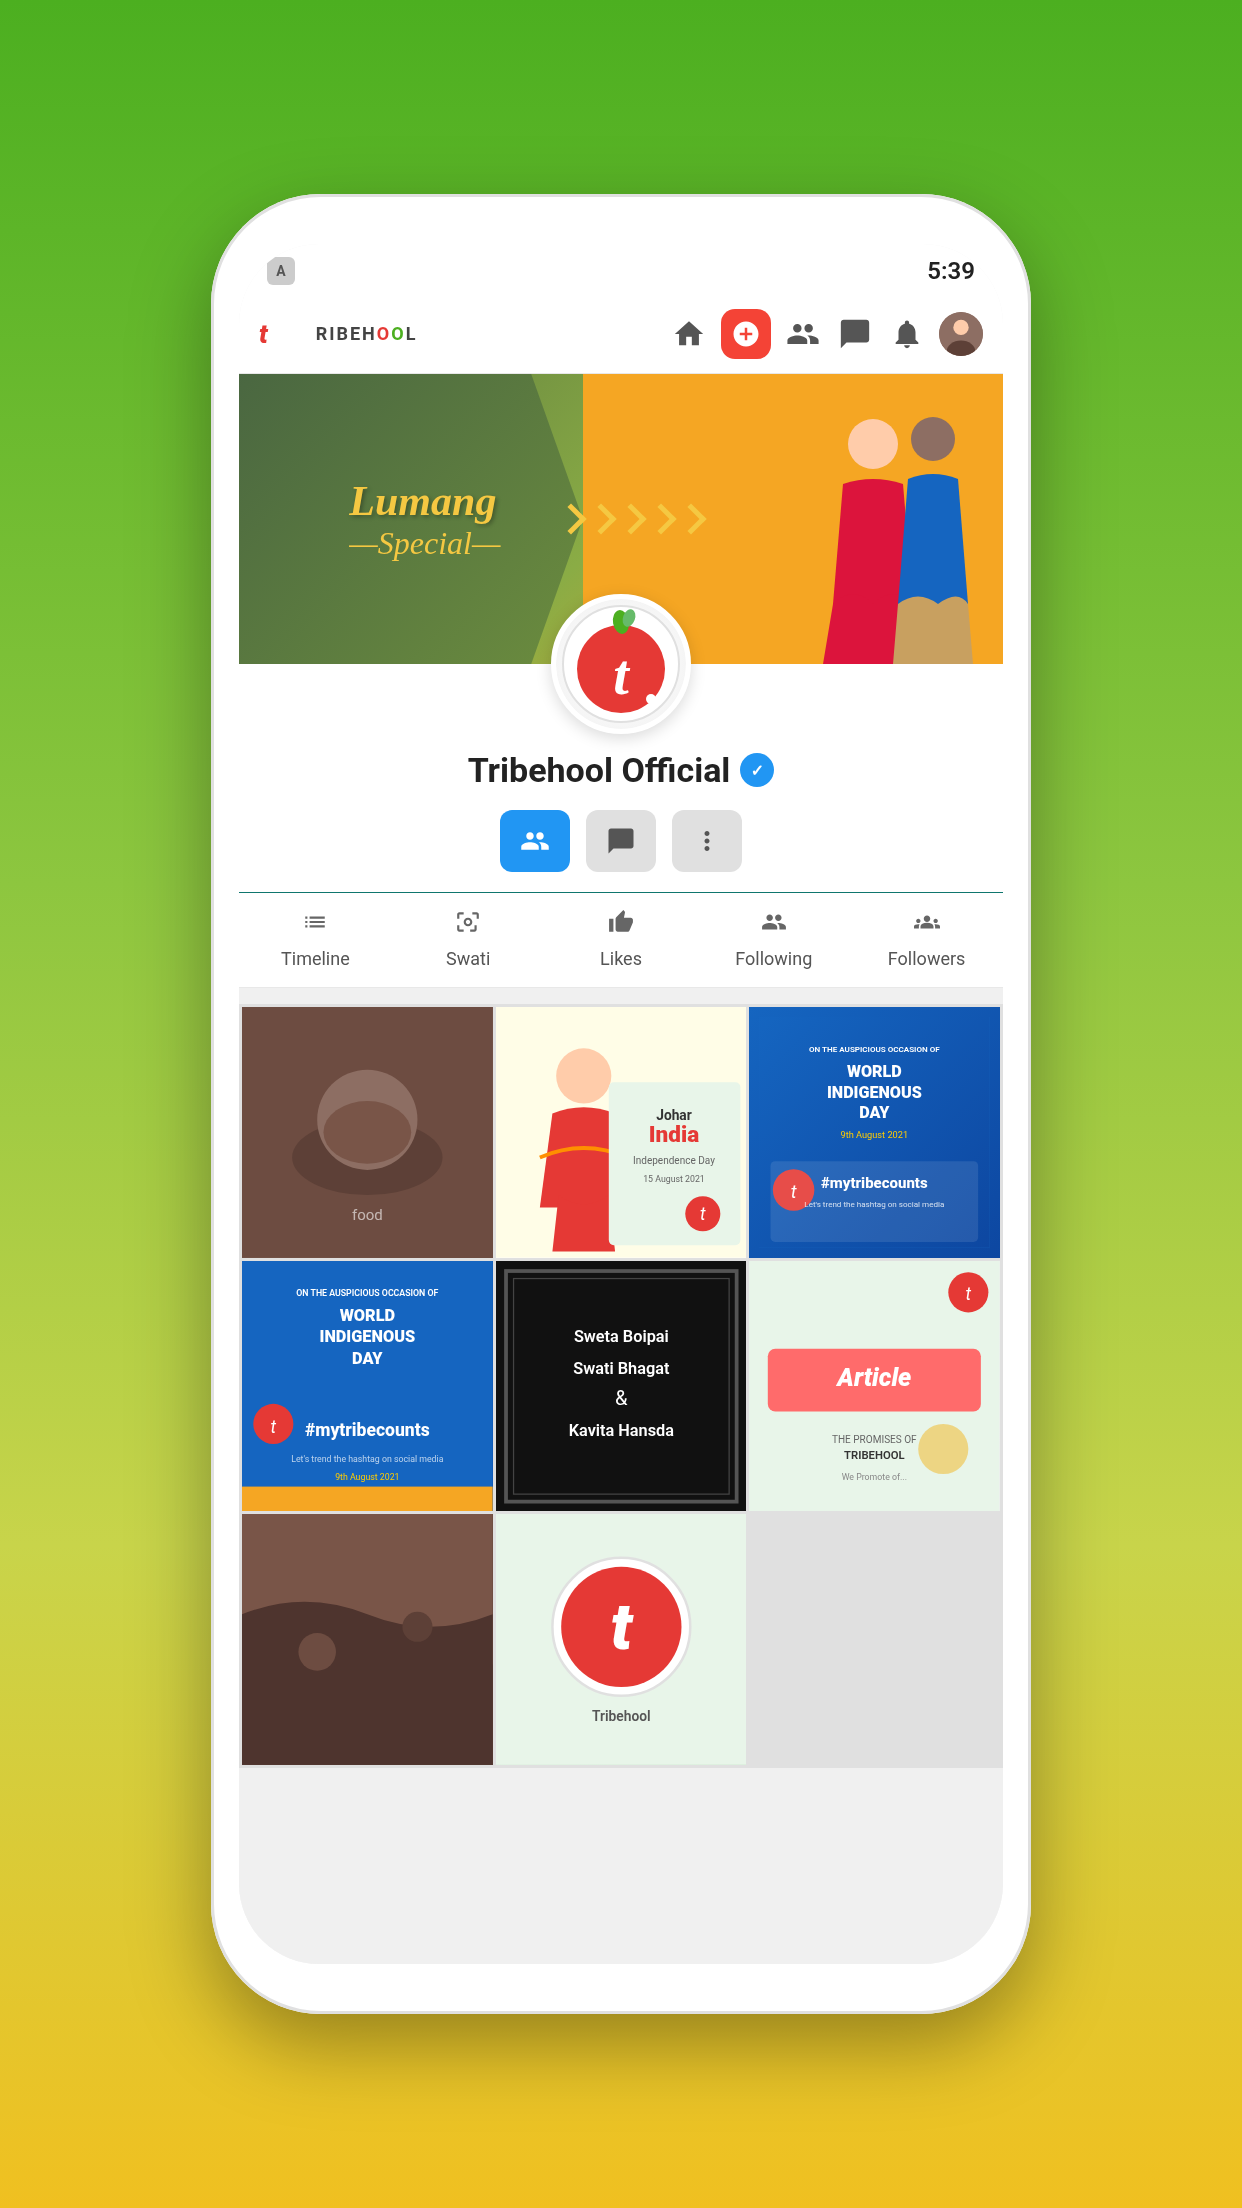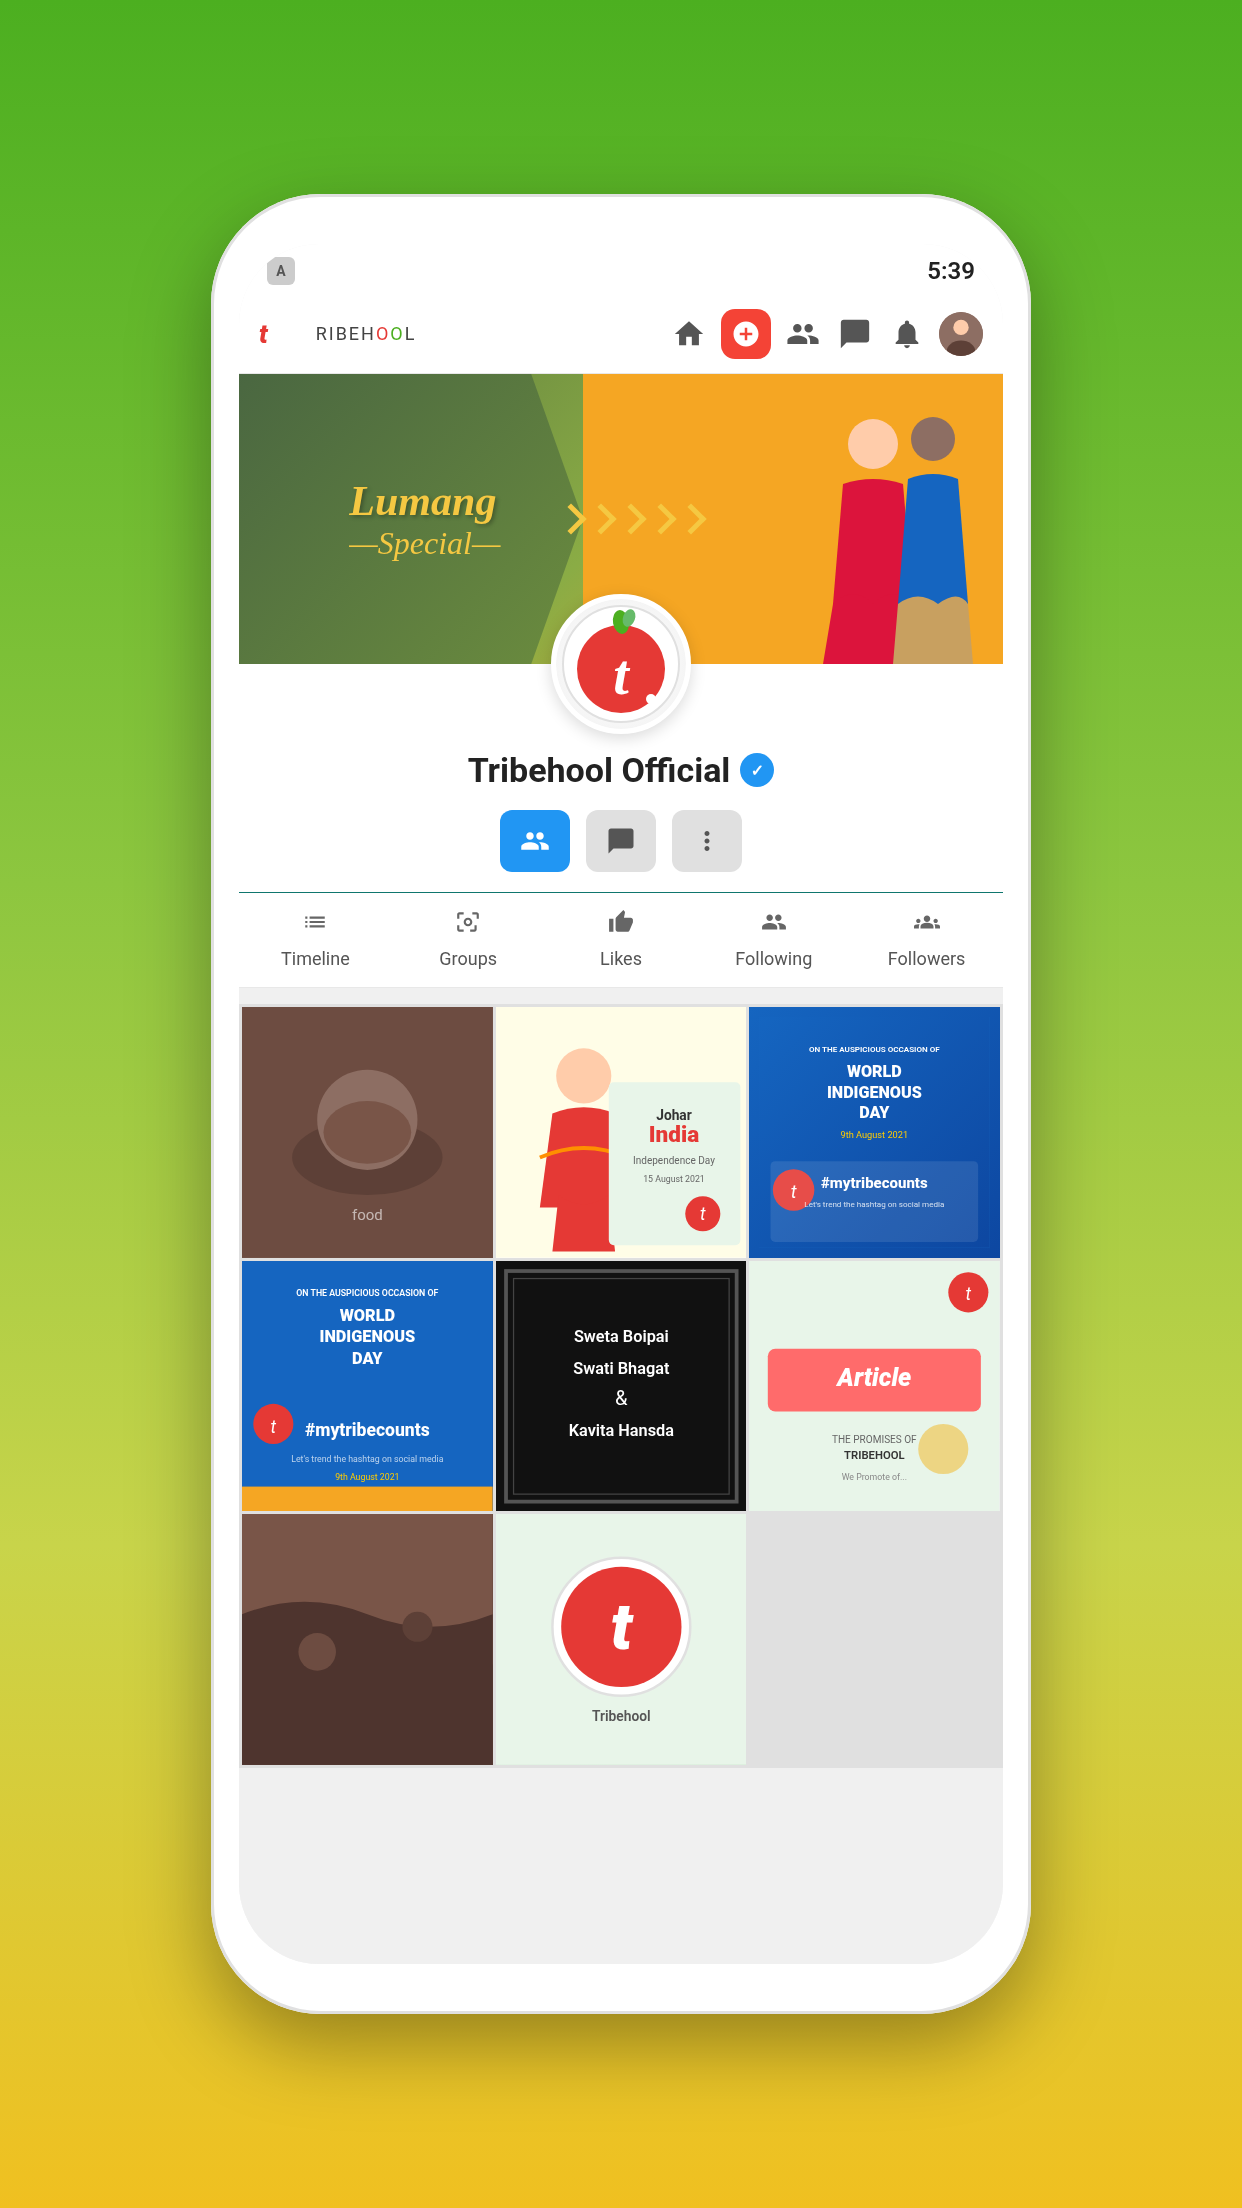--- a/index.html
+++ b/index.html
@@ -82,21 +82,21 @@
       flex: 1;
     }
     .logo-t {
       color: #e53935;
       font-size: 26px;
       font-weight: 900;
       font-style: italic;
     }
     .logo-text {
       font-size: 22px;
-      font-weight: 400;
+      font-weight: 700;
       letter-spacing: 3px;
       color: #333;
       padding-left: 44px;
     }
     .nav-icon {
       width: 40px;
       height: 40px;
       display: flex; align-items: center; justify-content: center;
       cursor: pointer;
     }
@@ -497,21 +497,21 @@
                 </svg>
             </div>
             <span class="tab-label">Timeline</span>
           </div>
           <div class="tab-item">
             <div class="tab-icon">
               <svg viewBox="0 0 24 24" fill="#666" width="26" height="26">
                   <path d="M4 5h4V3H4c-1.1 0-2 .9-2 2v4h2V5zm16-2h-4v2h4v4h2V5c0-1.1-.9-2-2-2zm-2 16h-4v2h4c1.1 0 2-.9 2-2v-4h-2v4zM4 19v-4H2v4c0 1.1.9 2 2 2h4v-2H4zM12 8c-2.21 0-4 1.79-4 4s1.79 4 4 4 4-1.79 4-4-1.79-4-4-4zm0 6c-1.1 0-2-.9-2-2s.9-2 2-2 2 .9 2 2-.9 2-2 2z"></path>
                 </svg>
             </div>
-            <span class="tab-label">Groups</span>
+            <span class="tab-label">Swati</span>
           </div>
           <div class="tab-item">
             <div class="tab-icon">
               <svg viewBox="0 0 24 24" fill="#666" width="26" height="26">
                   <path d="M1 21h4V9H1v12zm22-11c0-1.1-.9-2-2-2h-6.31l.95-4.57.03-.32c0-.41-.17-.79-.44-1.06L14.17 1 7.59 7.59C7.22 7.95 7 8.45 7 9v10c0 1.1.9 2 2 2h9c.83 0 1.54-.5 1.84-1.22l3.02-7.05c.09-.23.14-.47.14-.73v-2z"></path>
                 </svg>
             </div>
             <span class="tab-label">Likes</span>
           </div>
           <div class="tab-item">

